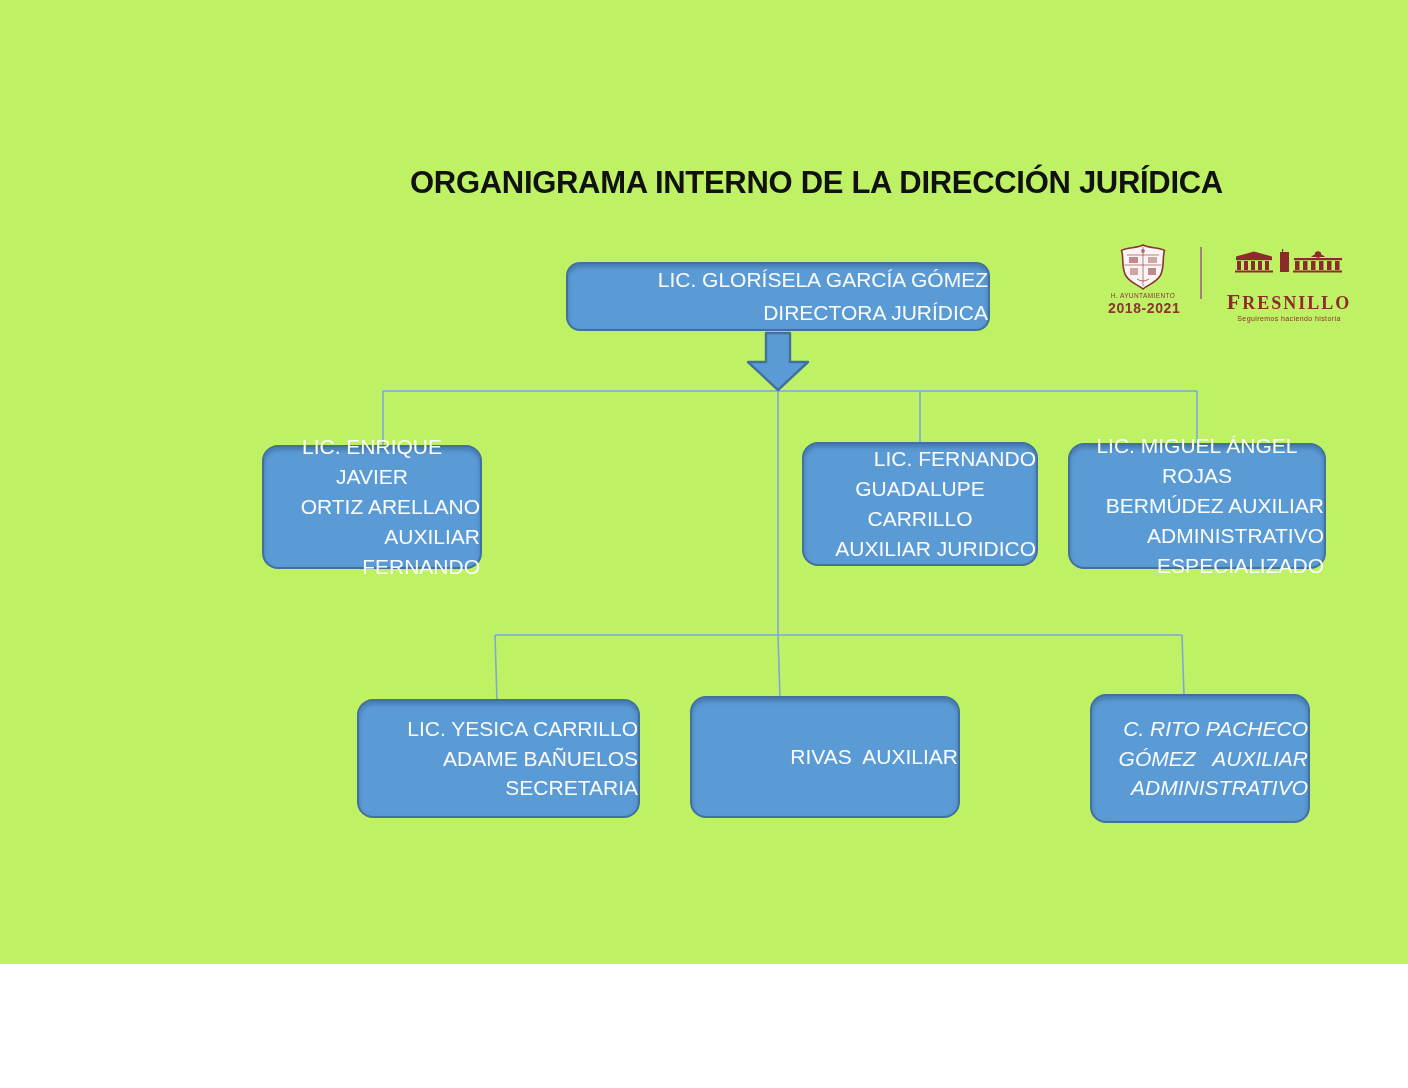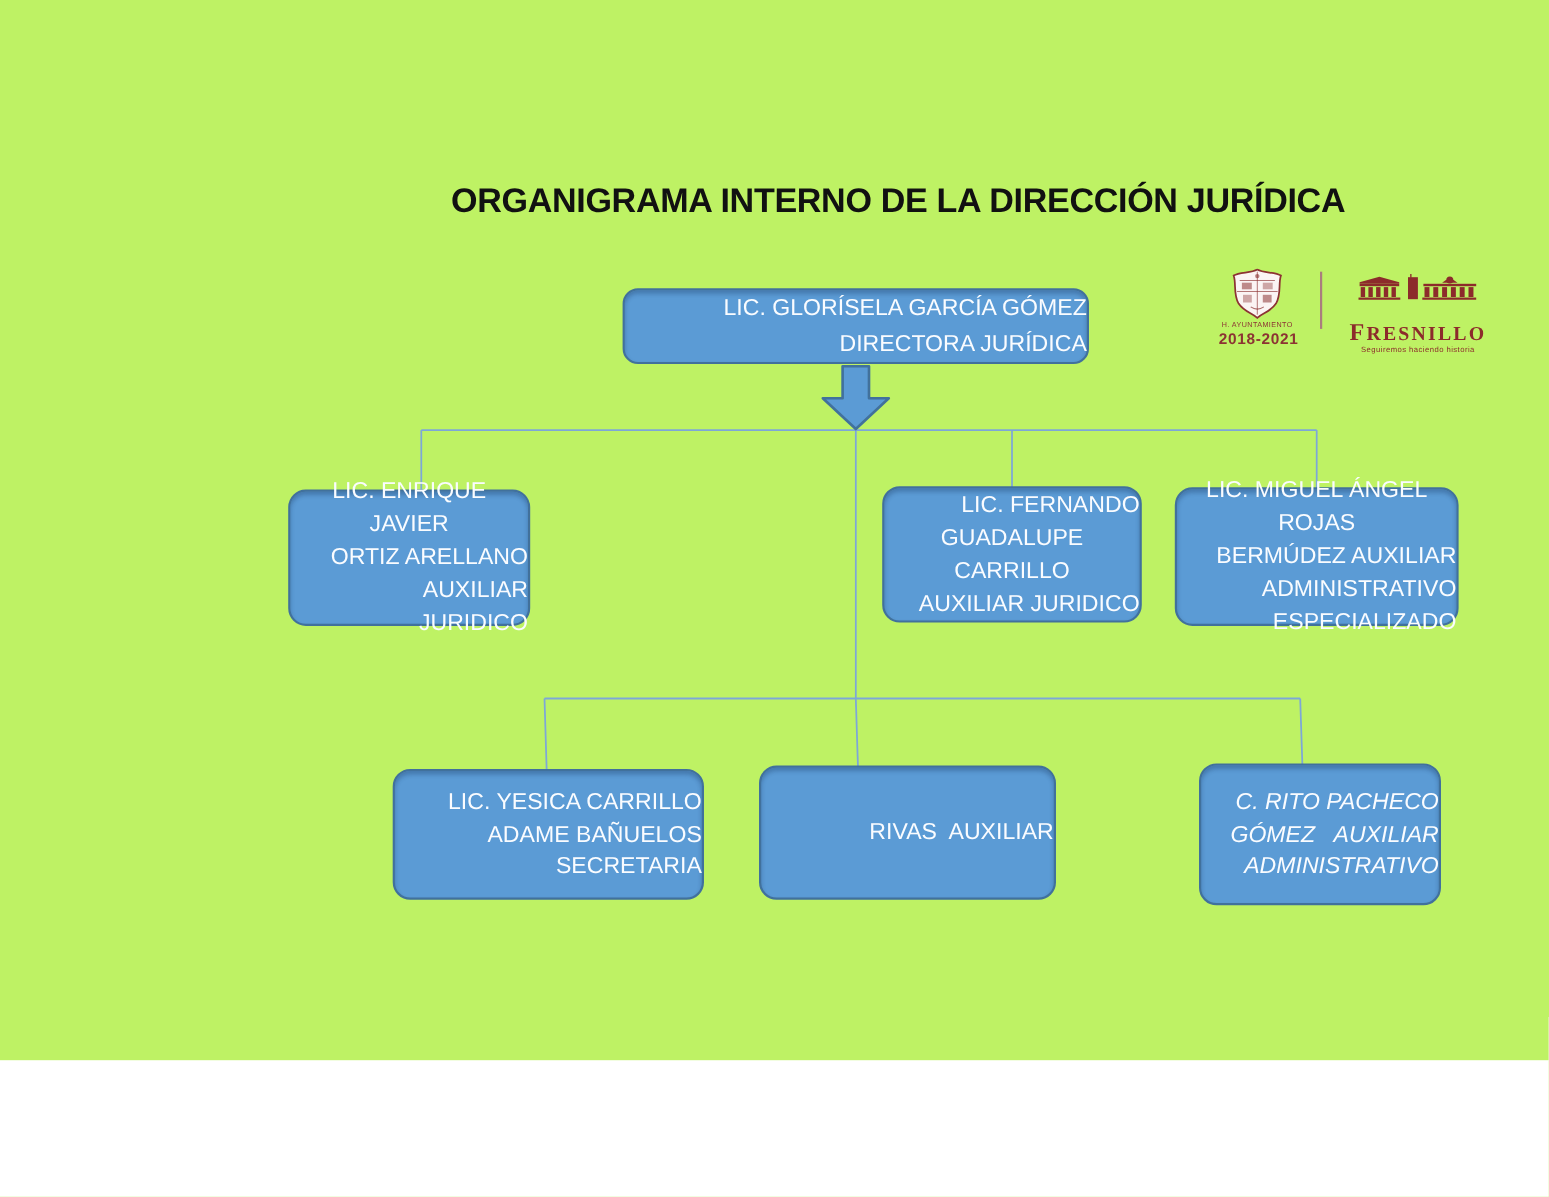--- a/index.html
+++ b/index.html
@@ -71,21 +71,21 @@
 
   <div class="node director" style="left:566px;top:262px;width:424px;height:69px;">
     <div class="ln">LIC. GLORÍSELA GARCÍA GÓMEZ</div>
     <div class="ln">DIRECTORA JURÍDICA</div>
   </div>
 
   <div class="node" style="left:262px;top:445px;width:220px;height:124px;">
     <div class="ln">LIC. ENRIQUE JAVIER</div>
     <div class="ln">ORTIZ ARELLANO</div>
     <div class="ln">AUXILIAR</div>
-    <div class="ln">JURIDICO</div>
+    <div class="ln">FERNANDO</div>
   </div>
 
   <div class="node" style="left:802px;top:442px;width:236px;height:124px;">
     <div class="ln">LIC. FERNANDO</div>
     <div class="ln">GUADALUPE CARRILLO</div>
     <div class="ln">AUXILIAR JURIDICO</div>
   </div>
 
   <div class="node" style="left:1068px;top:443px;width:258px;height:126px;">
     <div class="ln">LIC. MIGUEL ÁNGEL ROJAS</div>

